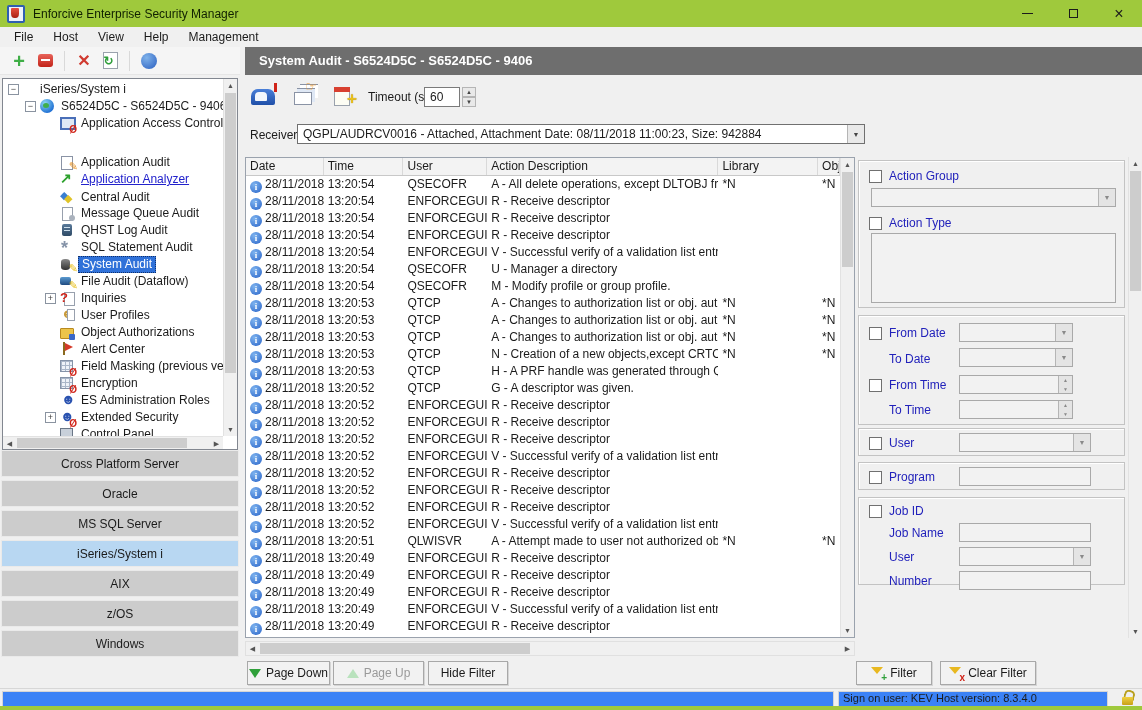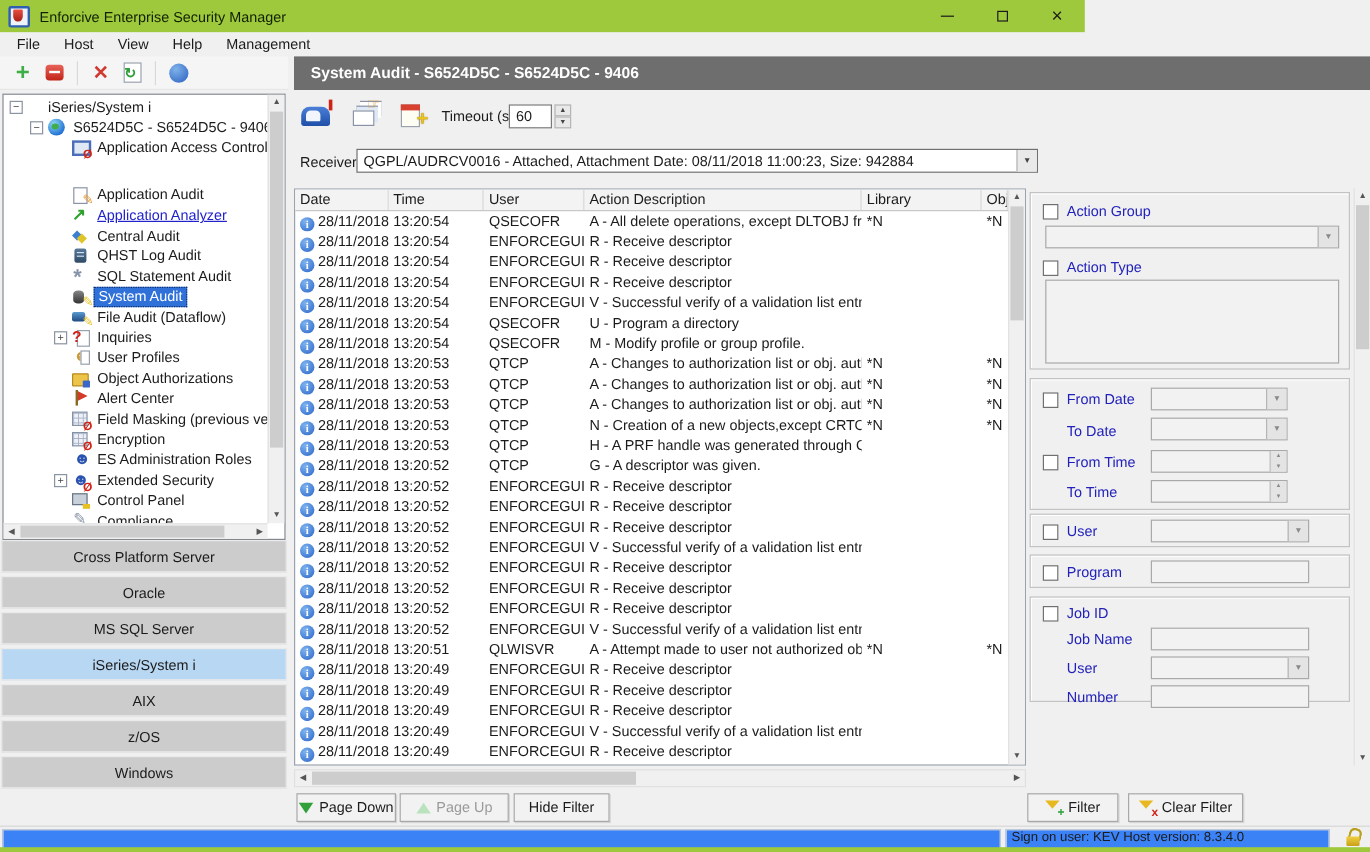--- a/index.html
+++ b/index.html
@@ -1,21 +1,21 @@
 <!DOCTYPE html>
 <html><head>
 <meta charset="utf-8">
 <style>
   * { margin:0; padding:0; box-sizing:border-box; }
   html,body { width:1142px; height:710px; }
   body { font-family:"Liberation Sans", sans-serif; font-size:12px; background:#f0f0f0; color:#1b1b1b; overflow:hidden; position:relative; }
   .abs { position:absolute; }
 
   
-  #titlebar { left:0; top:0; width:904px; height:27px; background:#9fc93c; display:flex; align-items:center; }
+  #titlebar { left:0; top:0; width:1142px; height:27px; background:#9fc93c; display:flex; align-items:center; }
   #app-icon { width:18px; height:18px; margin:0 8px 0 7px; position:relative; background:#eef3fa; border:2px solid #2f5fb0; border-radius:2px; }
   #app-icon::after { content:""; position:absolute; left:2px; top:1px; width:8px; height:10px; background:linear-gradient(#e85040,#a81f14); border-radius:1px 1px 45% 45%; }
   #title-text { font-size:12px; color:#102000; }
   #win-controls { margin-left:auto; display:flex; height:27px; }
   .win-btn { width:46px; height:27px; display:flex; align-items:center; justify-content:center; color:#1b1b1b; cursor:default; }
   .glyph-min { width:11px; height:1px; background:#1b1b1b; display:inline-block; }
   .glyph-max { width:9px; height:9px; border:1px solid #1b1b1b; display:inline-block; }
   .glyph-close { font-size:16px; line-height:16px; }
 
   
@@ -240,20 +240,25 @@
         <span class="ti ic-analyzer"></span>
         <span class="tlabel link">Application Analyzer</span>
       </div>
       <div class="trow" style="padding-left: 42px; align-items: flex-end;">
         <span class="exp-sp"></span>
         <span class="ti ic-central"></span>
         <span class="tlabel">Central Audit</span>
       </div>
       <div class="trow" style="padding-left: 42px;">
         <span class="exp-sp"></span>
+        <span class="ti ic-msgq"></span>
+        <span class="tlabel">Message Queue Audit</span>
+      </div>
+      <div class="trow" style="padding-left: 42px;">
+        <span class="exp-sp"></span>
         <span class="ti ic-qhst"></span>
         <span class="tlabel">QHST Log Audit</span>
       </div>
       <div class="trow" style="padding-left: 42px;">
         <span class="exp-sp"></span>
         <span class="ti ic-sqlstmt"></span>
         <span class="tlabel">SQL Statement Audit</span>
       </div>
       <div class="trow" style="padding-left: 42px;">
         <span class="exp-sp"></span>
@@ -406,21 +411,21 @@
         <div class="td" style="width: 80px;">13:20:54</div>
         <div class="td" style="width: 84px;">ENFORCEGUI</div>
         <div class="td" style="width: 232px;">V - Successful verify of a validation list entry</div>
         <div class="td" style="width: 100px;"></div>
         <div class="td" style="width: 22px;"></div>
       </div>
       <div class="tr">
         <div class="td" style="width: 78px;"><span class="info-ic">i</span>28/11/2018</div>
         <div class="td" style="width: 80px;">13:20:54</div>
         <div class="td" style="width: 84px;">QSECOFR</div>
-        <div class="td" style="width: 232px;">U - Program a directory</div>
+        <div class="td" style="width: 232px;">U - Manager a directory</div>
         <div class="td" style="width: 100px;"></div>
         <div class="td" style="width: 22px;"></div>
       </div>
       <div class="tr">
         <div class="td" style="width: 78px;"><span class="info-ic">i</span>28/11/2018</div>
         <div class="td" style="width: 80px;">13:20:54</div>
         <div class="td" style="width: 84px;">QSECOFR</div>
         <div class="td" style="width: 232px;">M - Modify profile or group profile.</div>
         <div class="td" style="width: 100px;"></div>
         <div class="td" style="width: 22px;"></div>

